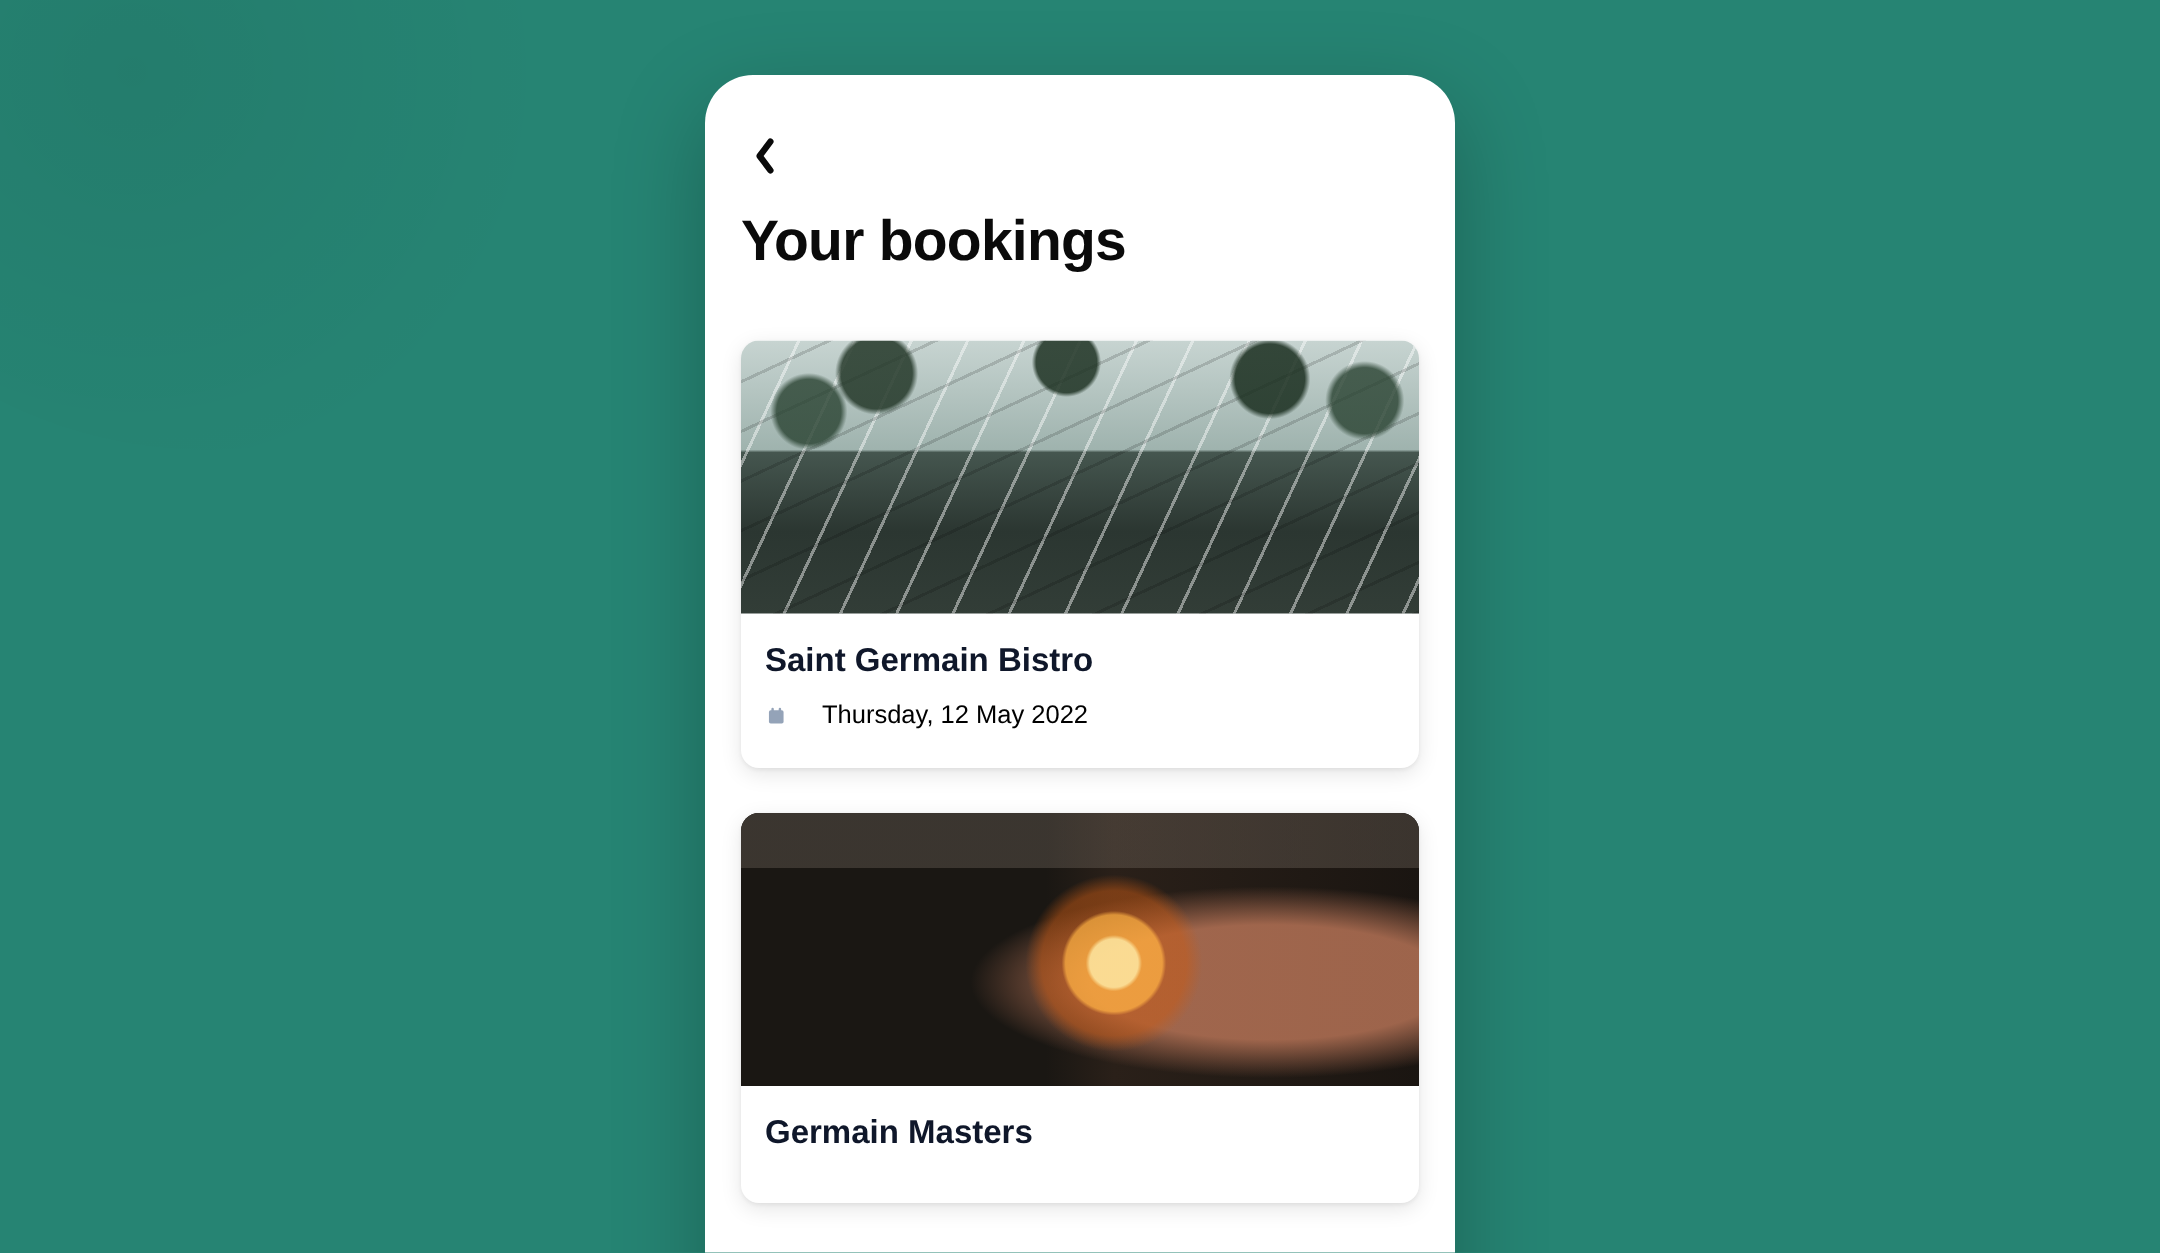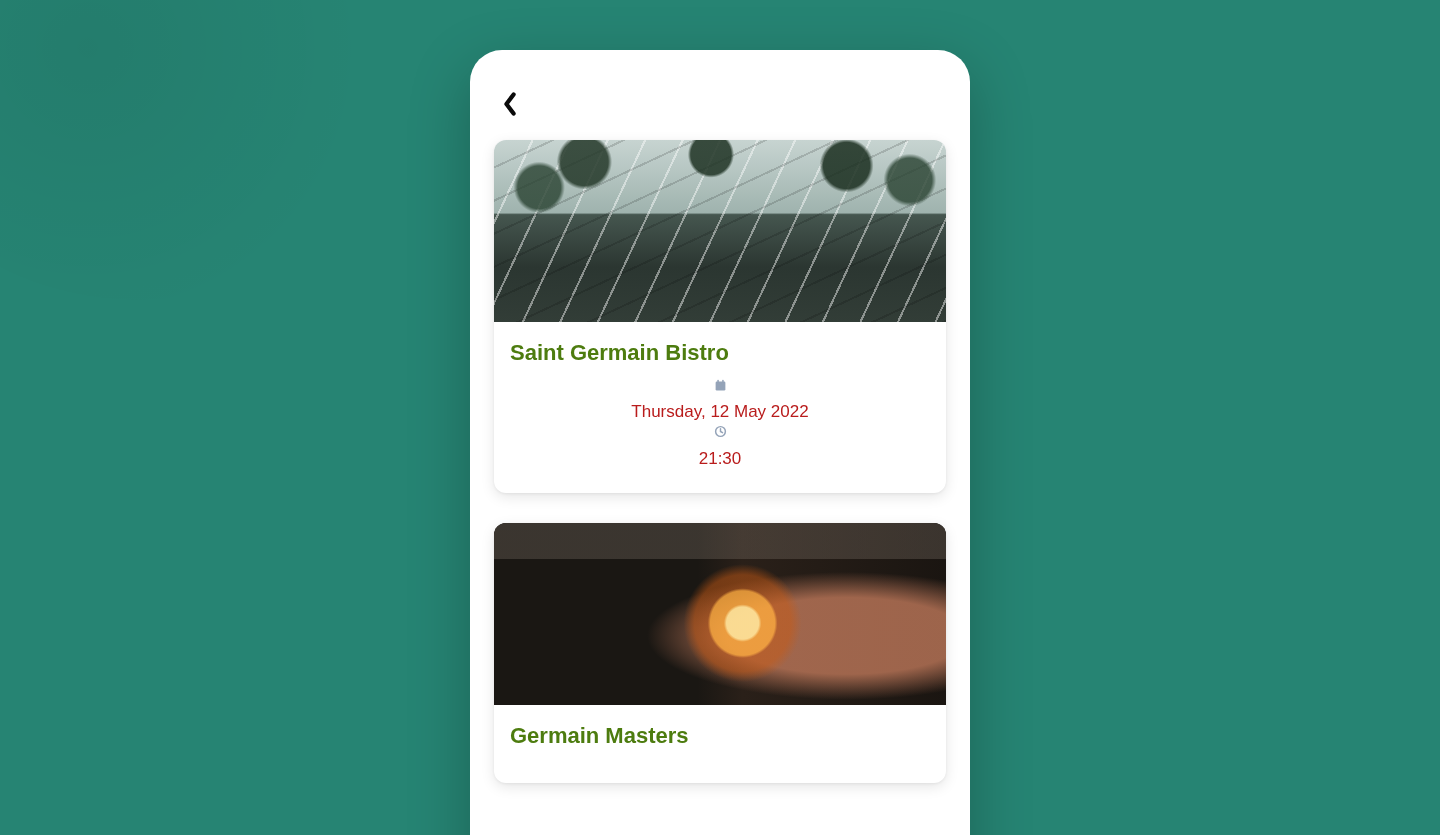--- a/index.html
+++ b/index.html
@@ -89,31 +89,30 @@
       linear-gradient(to right, #1a1713 0%, #1a1713 45%, #2a2019 55%, #1a1511 100%),
       #14110e;
   }
 
   .card-body {
     padding: 18px 16px 22px 16px;
   }
   .card-title {
     font-size: 22px;
     font-weight: 700;
-    color: #4d7c0f;
+    color: #0f172a;
     margin-bottom: 12px;
   }
   .meta-row {
     display: flex;
     align-items: center;
-    gap: 8px;
-    color: #b91c1c;
+    gap: 24px;
+    color: #000000;
     font-size: 17px;
     line-height: 1.45;
-    flex-direction: column;
   }
   .meta-row .icon {
     width: 14px; height: 14px;
     display: inline-flex;
     align-items: center;
     justify-content: center;
     color: #94a3b8;
     flex-shrink: 0;
   }
   .meta-row .icon svg { width: 13px; height: 13px; }
@@ -126,47 +125,39 @@
 <div class="device">
 
   <div class="back-btn">
     <span>
       <svg viewBox="0 0 12 20" fill="none" stroke="currentColor" stroke-width="3.5" stroke-linecap="round" stroke-linejoin="round">
         <polyline points="9,2 3,10 9,18"></polyline>
       </svg>
     </span>
   </div>
 
+  <h1 class="page-title">Your bookings</h1>
 
   
   <div class="card">
     <div class="card-image img-greenhouse"></div>
     <div class="card-body">
       <div class="card-title">Saint Germain Bistro</div>
 
       <div class="meta-row">
         <span class="icon">
           <svg viewBox="0 0 16 16" fill="currentColor">
               <rect x="2" y="3" width="12" height="11" rx="1.5"></rect>
               <rect x="4" y="1" width="2" height="3" rx="1" fill="#94a3b8"></rect>
               <rect x="10" y="1" width="2" height="3" rx="1" fill="#94a3b8"></rect>
             </svg>
         </span>
         <span>Thursday, 12 May 2022</span>
       </div>
 
-      <div class="meta-row">
-        <span class="icon">
-          <svg viewBox="0 0 16 16" fill="none" stroke="currentColor" stroke-width="1.8">
-              <circle cx="8" cy="8" r="6"></circle>
-              <path d="M8 4.5 V8 L10.5 9.5" stroke-linecap="round"></path>
-            </svg>
-        </span>
-        <span>21:30</span>
-      </div>
 
     </div>
   </div>
 
   
   <div class="card">
     <div class="card-image img-kitchen"></div>
     <div class="card-body">
       <div class="card-title">Germain Masters</div>
     </div>

